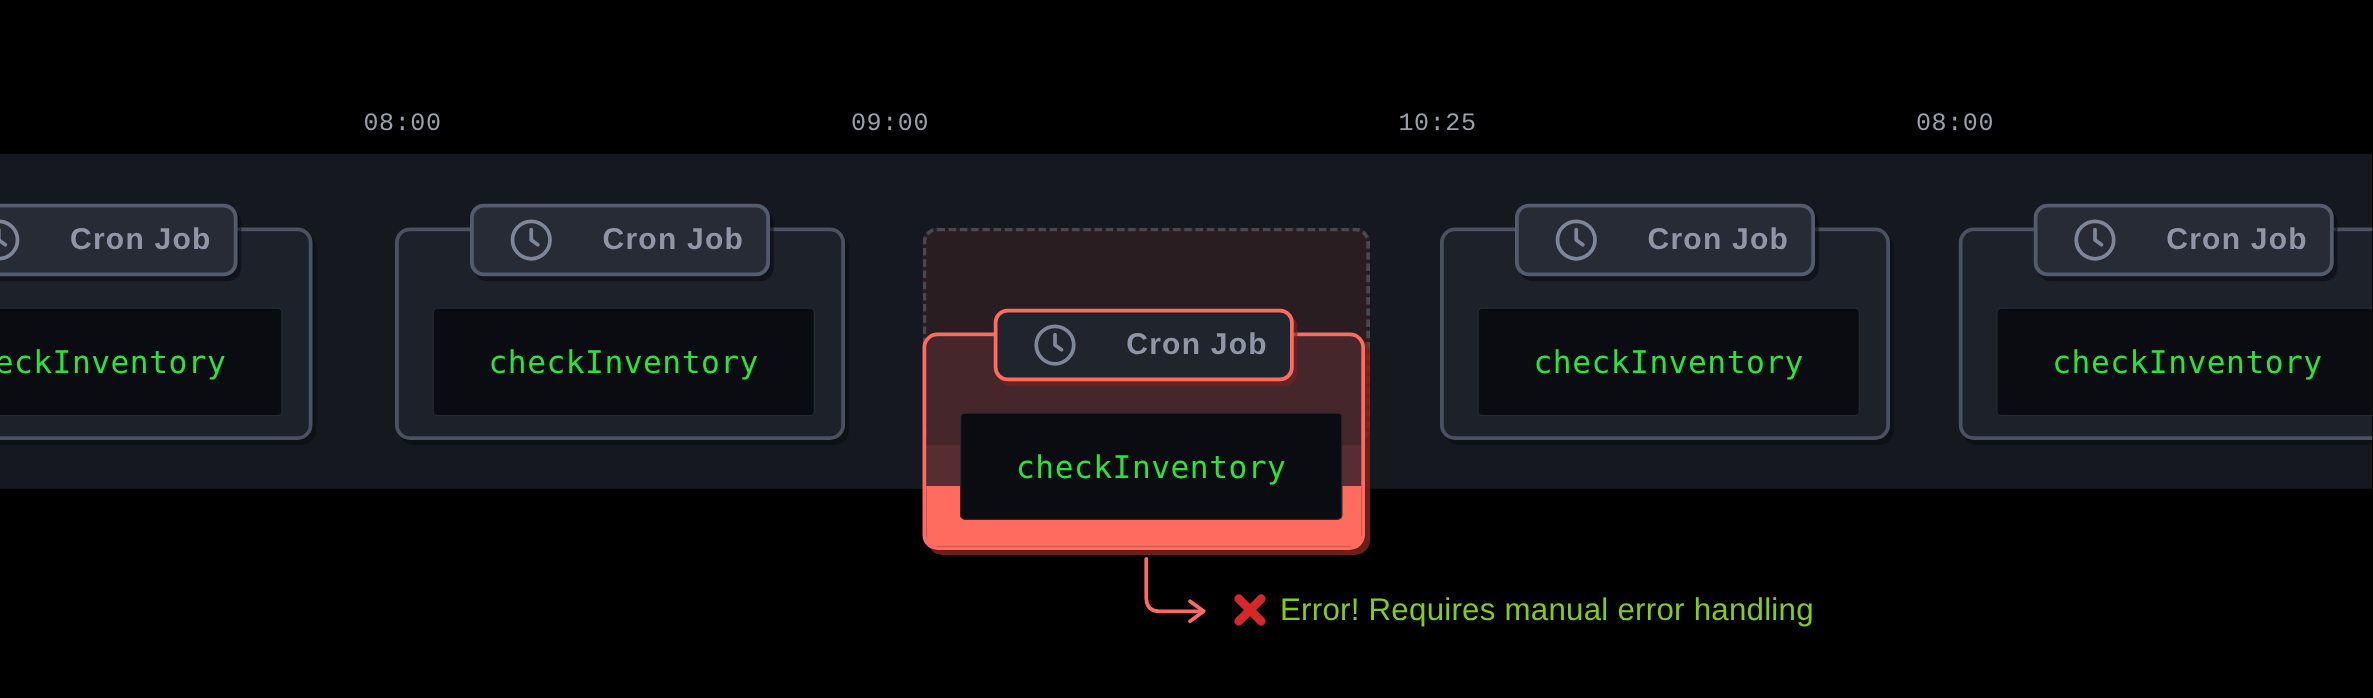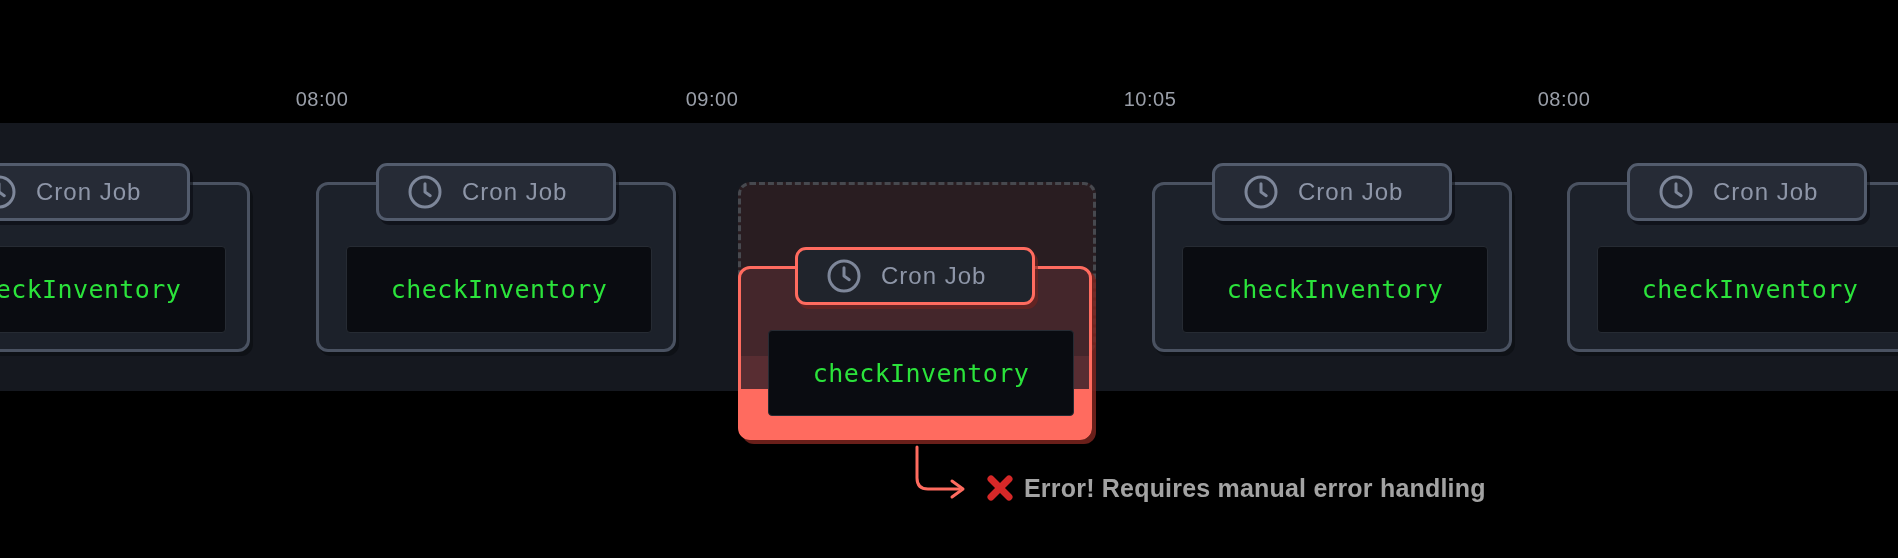--- a/index.html
+++ b/index.html
@@ -10,21 +10,21 @@
     overflow:hidden;
     font-family:"Liberation Sans", sans-serif;
   }
   
   .band{
     position:absolute;left:0;top:123px;width:1898px;height:268px;
     background:#15181f;
   }
   .time-label{
     position:absolute;top:88px;transform:translateX(-50%);
-    font-family:Liberation Sans, sans-serif;
+    font-family:Liberation Mono, monospace;
     font-size:20px;letter-spacing:0.5px;color:#9a9fa9;white-space:nowrap;
   }
   
   .card{
     position:absolute;top:182px;width:360px;height:170px;
     background:#1c212a;
     border:3px solid #4a5261;border-radius:12px;
     box-sizing:border-box;
     box-shadow:3px 4px 0 rgba(8,10,14,0.5);
   }
@@ -32,21 +32,21 @@
     position:absolute;top:-22px;left:50%;transform:translateX(-50%);
     width:240px;height:58px;box-sizing:border-box;
     background:#262b36;
     border:3px solid #535c6d;border-radius:11px;
     display:flex;align-items:center;
     padding-left:28px;gap:19px;
     box-shadow:3px 4px 0 rgba(8,10,14,0.55);
     white-space:nowrap;
   }
   .badge-label{
-    font-size:24px;letter-spacing:1px;color:#8e96a8;font-weight:400;
+    font-size:24px;letter-spacing:1px;color:#8e96a8;font-weight:700;margin-left:20px;
   }
   .clock{width:36px;height:36px;flex:0 0 auto;}
   .codebox{
     position:absolute;left:27px;top:61px;width:306px;height:87px;
     box-sizing:border-box;
     background:#0a0c11;border:1px solid #262b33;border-radius:4px;
     display:flex;align-items:center;justify-content:center;
   }
   .code{
     font-family:"DejaVu Sans Mono","Liberation Mono",monospace;
@@ -72,34 +72,34 @@
     border-color:#ff6b5f;
     background:#20242c;
     box-shadow:3px 4px 0 rgba(120,35,30,0.6);
   }
   .card.error .codebox{top:61px;height:86px;}
   
   .elbow-arrow{position:absolute;left:895px;top:442px;}
   .cross-mark{position:absolute;left:985px;top:473px;}
   .annotation-text{
     position:absolute;left:1024px;top:474px;
-    font-size:25px;font-weight:700;letter-spacing:0.2px;
-    color:#a3a3a3;white-space:nowrap;
+    font-size:25px;font-weight:400;letter-spacing:0.2px;
+    color:#84cc16;white-space:nowrap;
   }
 </style>
 </head>
 <body>
 
 <div id="stage">
 
   <div class="band"></div>
 
   <div class="time-label" style="left:322px">08:00</div>
   <div class="time-label" style="left:712px">09:00</div>
-  <div class="time-label" style="left:1150px">10:05</div>
+  <div class="time-label" style="left:1150px">10:25</div>
   <div class="time-label" style="left:1564px">08:00</div>
 
   <div class="card" style="left:-110px">
     <div class="badge">
       <svg class="clock" viewBox="0 0 24 24" fill="none" stroke="#7e879a" stroke-width="2" stroke-linecap="round" stroke-linejoin="round">
           <circle cx="12" cy="12" r="10"></circle>
           <polyline points="12 6.5 12 12 15.5 14.5"></polyline>
         </svg>
       <span class="badge-label">Cron Job</span>
     </div>

